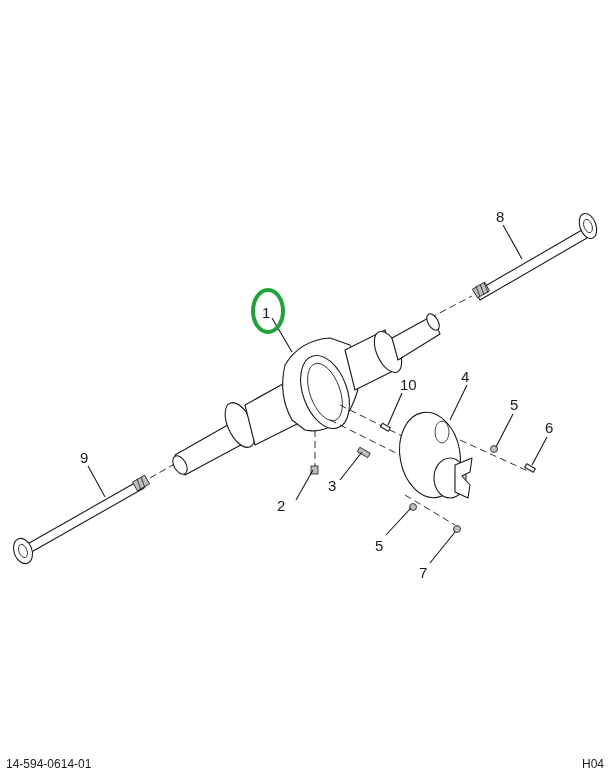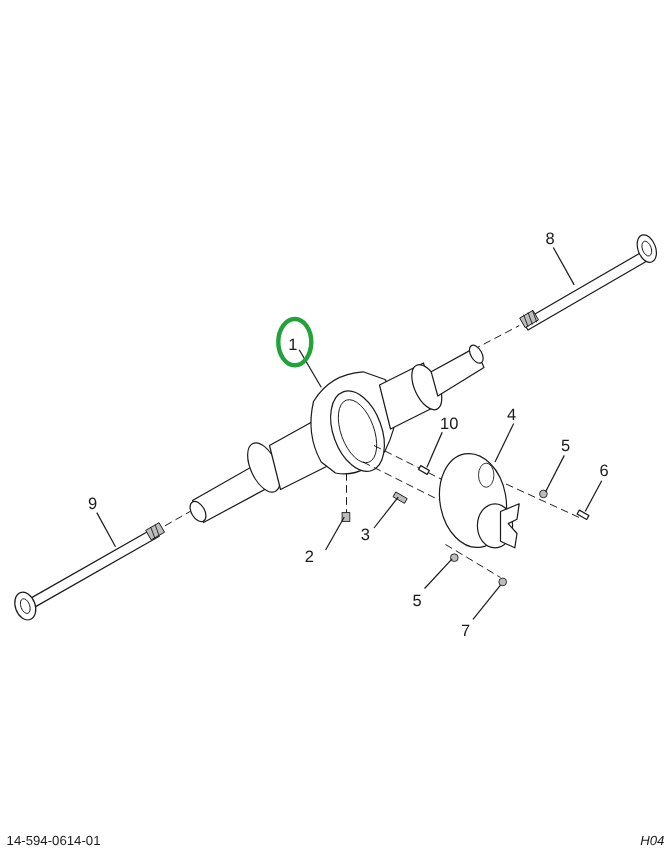--- a/index.html
+++ b/index.html
@@ -6,21 +6,21 @@
   body { width:610px; height:777px; position:relative; overflow:hidden; font-family:"Liberation Sans", sans-serif; }
   #diagram { position:absolute; left:0; top:0; width:610px; height:777px; }
   .part { fill:#ffffff; stroke:#1a1a1a; stroke-width:1.1; stroke-linejoin:round; }
   .thin { fill:none; stroke:#1a1a1a; stroke-width:0.8; }
   .leader { fill:none; stroke:#1a1a1a; stroke-width:1.1; }
   .dash { fill:none; stroke:#1a1a1a; stroke-width:0.9; stroke-dasharray:7 4; }
   .shade { fill:#bdbdbd; stroke:#1a1a1a; stroke-width:0.8; }
   .callout { font-family:"Liberation Sans", sans-serif; font-size:15px; fill:#1a1a1a; }
   .footer { position:absolute; bottom:6px; font-size:12px; color:#1a1a1a; font-family:"Liberation Sans", sans-serif; }
   #doc-id { left:6px; }
-  #sheet-code { right:6px;font-style:italic; }
+  #sheet-code { right:6px; }
 </style>
 </head>
 <body>
 
 <svg id="diagram" viewBox="0 0 610 777" xmlns="http://www.w3.org/2000/svg">
 
   <g>
     <line class="dash" x1="430" y1="318" x2="472" y2="296"></line>
     <polygon class="part" points="475,292 582,230 587,238 480,300"></polygon>
     <g>

